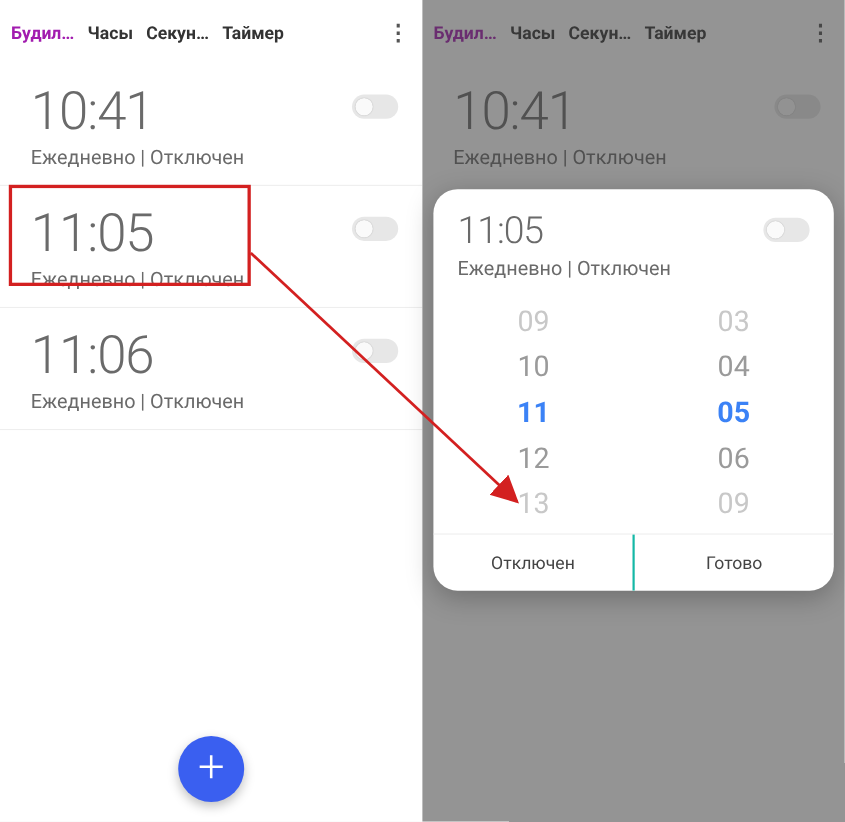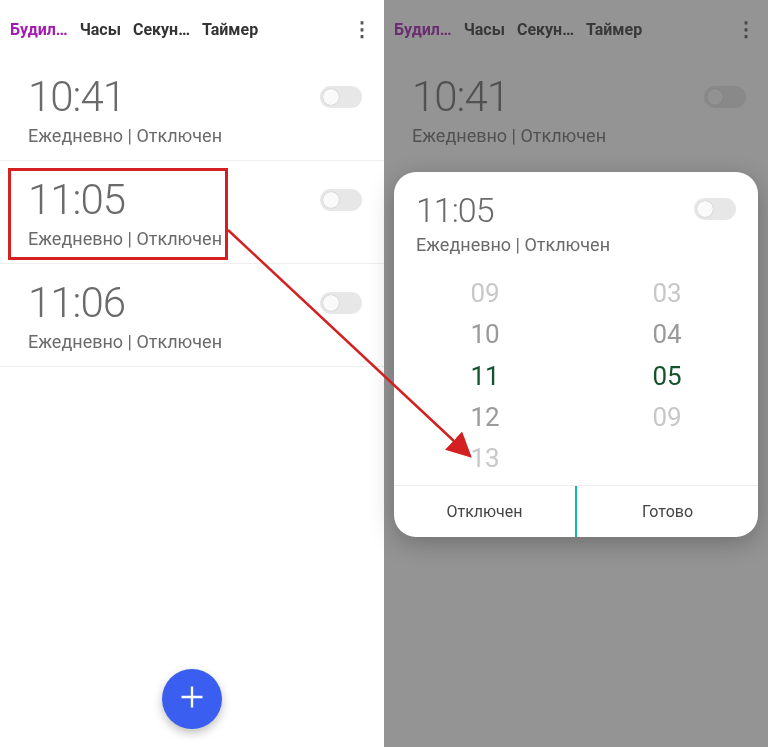--- a/index.html
+++ b/index.html
@@ -8,37 +8,37 @@
   .screen { width: 384px; height: 747px; position: relative; background: #fff; }
   .screen.right { background: #fff; }
   .dim { position: absolute; inset: 0; background: rgba(60,60,60,0.55); z-index: 1; }
   .tabs { display: flex; align-items: center; height: 58px; padding: 0 10px; gap: 12px; }
   .tab { font-size: 16px; font-weight: 700; color: #333; white-space: nowrap; overflow: hidden; text-overflow: ellipsis; max-width: 72px; }
   .tab.active { color: #a21caf; }
   .tabs .spacer { flex: 1; }
   .kebab { width: 24px; text-align: center; font-size: 20px; color: #555; font-weight: 700; }
   .alarm { padding: 14px 28px 14px 28px; border-bottom: 1px solid #eee; position: relative; }
   .alarm.noborder { border-bottom: none; }
-  .time { font-size: 42px; font-weight: 300; color: #6a6a6a; letter-spacing: -1px; }
+  .time { font-size: 48px; font-weight: 300; color: #6a6a6a; letter-spacing: -1px; }
   .sub { font-size: 18px; color: #6a6a6a; margin-top: 4px; }
   .toggle { position: absolute; right: 22px; top: 28px; width: 42px; height: 22px; border-radius: 11px; background: #e7e7e7; }
   .toggle::after { content:""; position:absolute; left:3px; top:3px; width:16px; height:16px; border-radius:50%; background:#fafafa; box-shadow:0 0 1px rgba(0,0,0,.3);}
   .fab { position: absolute; bottom: 18px; left: 50%; transform: translateX(-50%); width: 60px; height: 60px; border-radius: 50%; background: #3a5ff0; display:flex; align-items:center; justify-content:center; box-shadow: 0 4px 10px rgba(0,0,0,.25); }
   .fab svg { width: 28px; height: 28px; }
   .highlight { position: absolute; border: 3px solid #d32020; pointer-events: none; z-index: 5; }
   .arrow { position: absolute; z-index: 6; pointer-events: none; }
   .sheet { position: absolute; left: 10px; right: 10px; top: 172px; background: #fff; border-radius: 22px; z-index: 2; box-shadow: 0 6px 24px rgba(0,0,0,.25); overflow: hidden; }
   .sheet-head { padding: 18px 22px 12px 22px; position: relative; }
   .sheet-head .time { font-size: 34px; }
   .sheet-head .toggle { right: 22px; top: 26px; }
   .wheels { display: flex; padding: 6px 0 6px 0; }
   .wheel { flex: 1; text-align: center; }
   .wheel .row { font-size: 26px; font-weight: 400; color: #c8c8c8; padding: 4px 16px; line-height: 1.28; }
   .wheel .row.near { color: #9a9a9a; }
-  .wheel .row.sel { color: #14532d; font-weight: 400; }
+  .wheel .row.sel { color: #3b82f6; font-weight: 700; }
   .sheet-actions { display: flex; border-top: 1px solid #eee; }
   .sheet-actions .btn { flex: 1; text-align: center; padding: 16px 0; font-size: 16px; color: #444; }
   .sheet-actions .btn + .btn { border-left: 2px solid #14b8a6; }
 </style>
 </head>
 <body>
 
 <div class="screens">
 
   <div class="screen left">
@@ -104,20 +104,21 @@
           <div class="row">09</div>
           <div class="row near">10</div>
           <div class="row sel">11</div>
           <div class="row near">12</div>
           <div class="row">13</div>
         </div>
         <div class="wheel">
           <div class="row">03</div>
           <div class="row near">04</div>
           <div class="row sel">05</div>
+          <div class="row near">06</div>
           <div class="row">09</div>
         </div>
       </div>
       <div class="sheet-actions">
         <div class="btn">Отключен</div>
         <div class="btn">Готово</div>
       </div>
     </div>
   </div>
 

